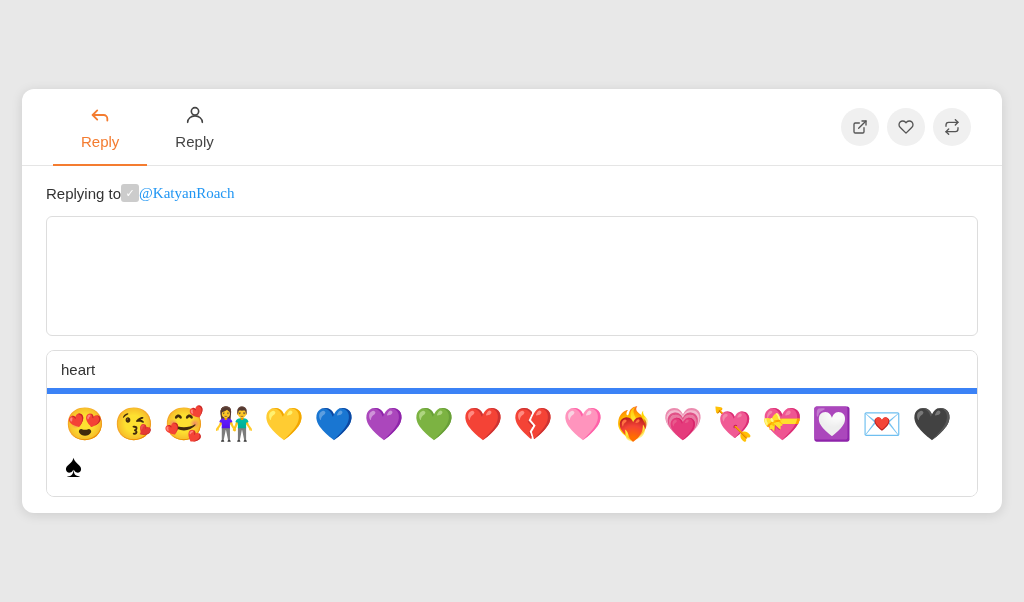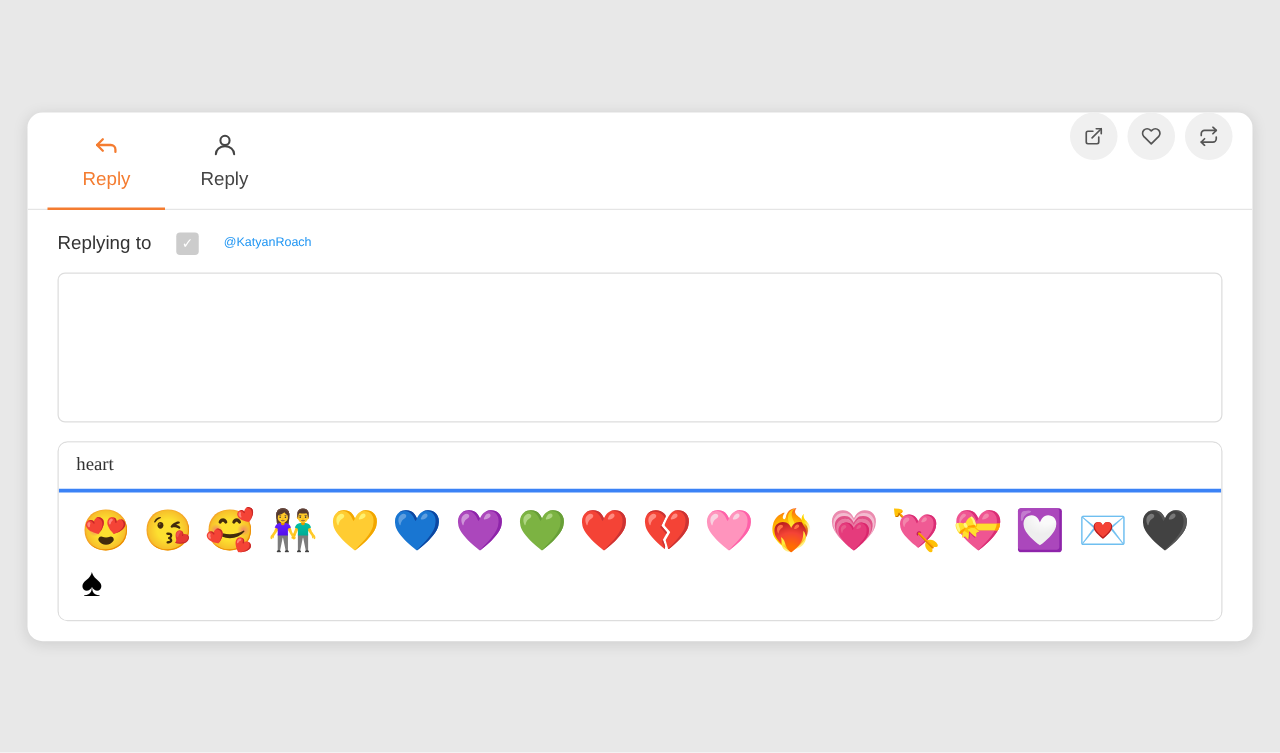--- a/index.html
+++ b/index.html
@@ -24,23 +24,23 @@
       position: absolute;
       top: -10px;
       right: 60px;
       width: 20px;
       height: 10px;
       background: #fff;
       clip-path: polygon(50% 0%, 0% 100%, 100% 100%);
     }
     .tab-bar {
       display: flex;
-      align-items: flex-start;
+      align-items: center;
       border-bottom: 1px solid #e5e5e5;
-      padding: 0 16px;
+      padding: 0 31px;
       position: relative;
     }
     .tabs {
       display: flex;
       flex: 1;
     }
     .tab {
       display: flex;
       flex-direction: column;
       align-items: center;
@@ -79,39 +79,40 @@
       justify-content: center;
       font-size: 16px;
       color: #555;
     }
     .body {
       padding: 18px 24px 0 24px;
     }
     .replying-to {
       display: flex;
       align-items: center;
-      gap: 20px;
+      gap: 0;
       margin-bottom: 14px;
       font-size: 15px;
       color: #333;
     }
     .replying-to .checkbox {
       width: 18px;
       height: 18px;
       background: #ccc;
       border-radius: 3px;
       display: flex;
       align-items: center;
       justify-content: center;
       color: #fff;
       font-size: 11px;
     }
     .mention {
       color: #2196F3;
-      font-size: 10px;
+      font-size: 15px;
+      font-family: Liberation Serif, serif;
     }
     .text-area {
       width: 100%;
       min-height: 120px;
       border: 1px solid #ddd;
       border-radius: 6px;
       padding: 10px 12px;
       font-size: 15px;
       color: #333;
       resize: none;
@@ -122,23 +123,23 @@
       margin-top: 10px;
       border: 1px solid #ddd;
       border-radius: 8px;
       overflow: hidden;
     }
     .emoji-search {
       width: 100%;
       padding: 10px 14px;
       font-size: 15px;
       border: none;
-      border-bottom: 3px solid #3b82f6;
+      border-bottom: 6px solid #3b82f6;
       outline: none;
-      font-family: Liberation Serif, serif;
+      font-family: Liberation Sans, sans-serif;
       color: #333;
     }
     .emoji-grid {
       display: flex;
       flex-wrap: wrap;
       padding: 12px 16px;
       gap: 6px;
       background: #fff;
     }
     .emoji-item {

